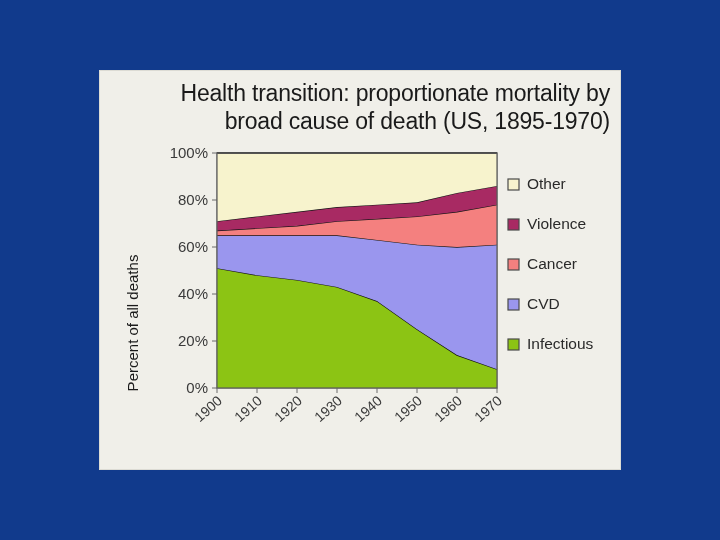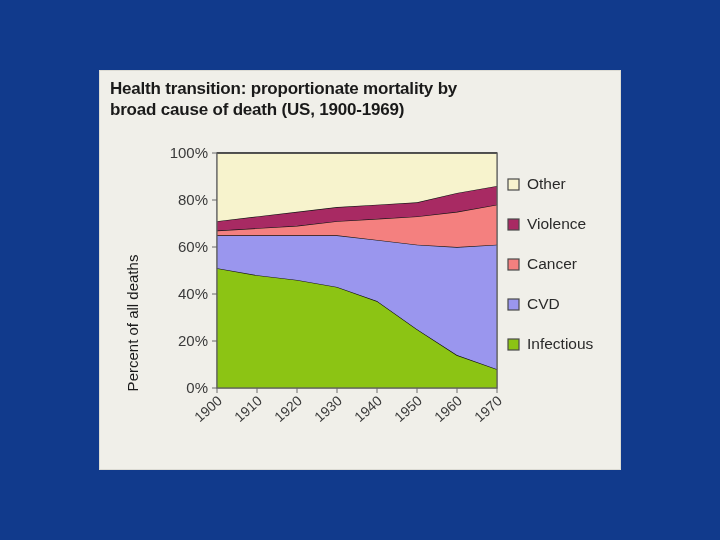--- a/index.html
+++ b/index.html
@@ -27,23 +27,23 @@
     width: 520px;
     height: 398px;
     background: #f0efe9;
     box-shadow: 0 0 0 1px #dcdbd4;
   }
   #chart-title {
     position: absolute;
     left: 10px;
     top: 8px;
     width: 500px;
-    text-align: left;
-    font-size: 17px;
-    font-weight: bold;
+    text-align: right;
+    font-size: 23px;
+    font-weight: normal;
     color: #1a1a1a;
     line-height: 1.22;
     letter-spacing: -0.2px;
   }
   #chart-title .line2 { display: block; }
 
   #plot-wrap {
     position: absolute;
     left: 0;
     top: 0;
@@ -77,21 +77,21 @@
 </style>
 </head>
 <body>
 
 <div id="slide">
 
   <div id="chart-card">
 
     <div id="chart-title">
       <span>Health transition: proportionate mortality by</span>
-      <span class="line2">broad cause of death (US, 1900-1969)</span>
+      <span class="line2">broad cause of death (US, 1895-1970)</span>
     </div>
 
     <div id="plot-wrap">
       <svg class="chart" width="520" height="398" viewBox="0 0 520 398">
 
         <g>
           <text class="ylabel-text" transform="translate(38,252) rotate(-90)">Percent of all deaths</text>
         </g>
 
         <g id="ytick-group">

